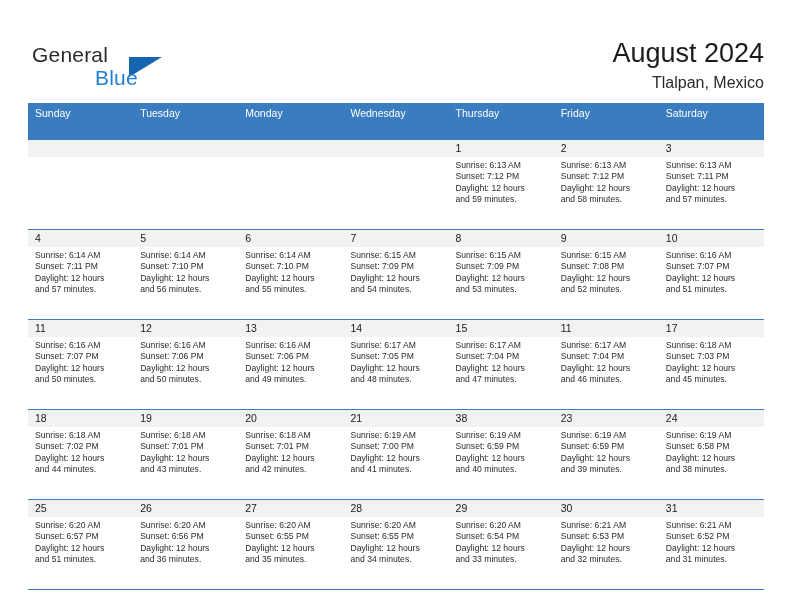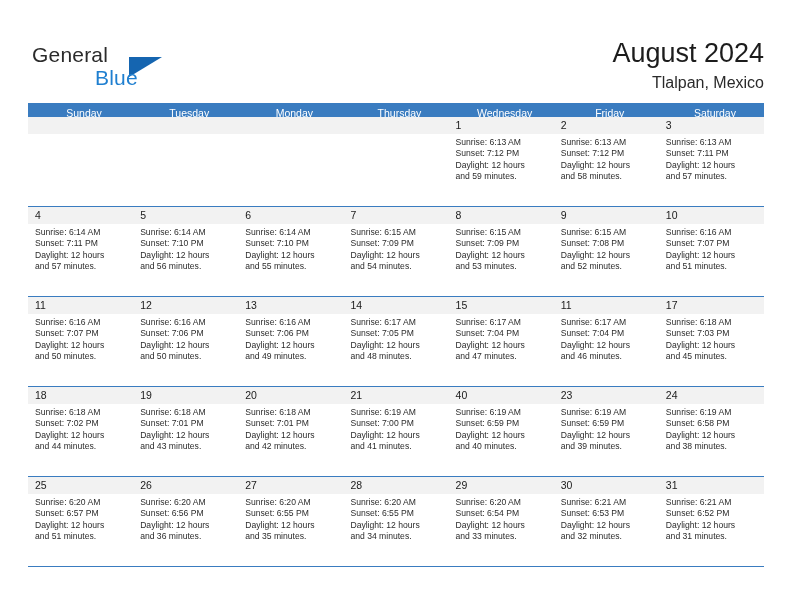--- a/index.html
+++ b/index.html
@@ -88,22 +88,21 @@
   
   .calendar {
     position: absolute;
     left: 28px;
     top: 103px;
     width: 736px;
   }
   .dow-row {
     display: flex;
     background: #3a7cc0;
-    height: 14px;
-    text-align: center;
+    height: 37px;
   }
   .dow {
     flex: 1 1 0;
     color: #ffffff;
     font-size: 10.5px;
     line-height: 21px;
     padding-left: 7px;
     box-sizing: border-box;
     white-space: nowrap;
   }
@@ -164,22 +163,22 @@
       <div class="cal-sub">Tlalpan, Mexico</div>
     </div>
 
   </div>
 
   <div class="calendar">
     <div class="dow-row">
       <div class="dow">Sunday</div>
       <div class="dow">Tuesday</div>
       <div class="dow">Monday</div>
+      <div class="dow">Wednesday</div>
       <div class="dow">Thursday</div>
-      <div class="dow">Wednesday</div>
       <div class="dow">Friday</div>
       <div class="dow">Saturday</div>
     </div>
 
     <div id="weeks-container">
         <div class="week">
           <div class="cell empty">
             <span class="datenum"></span>
           </div>
           <div class="cell empty">
@@ -380,21 +379,21 @@
           <div class="cell">
             <span class="datenum">21</span>
             <div class="cell-body">
               <div>Sunrise: 6:19 AM</div>
               <div>Sunset: 7:00 PM</div>
               <div>Daylight: 12 hours</div>
               <div>and 41 minutes.</div>
             </div>
           </div>
           <div class="cell">
-            <span class="datenum">40</span>
+            <span class="datenum">38</span>
             <div class="cell-body">
               <div>Sunrise: 6:19 AM</div>
               <div>Sunset: 6:59 PM</div>
               <div>Daylight: 12 hours</div>
               <div>and 40 minutes.</div>
             </div>
           </div>
           <div class="cell">
             <span class="datenum">23</span>
             <div class="cell-body">

